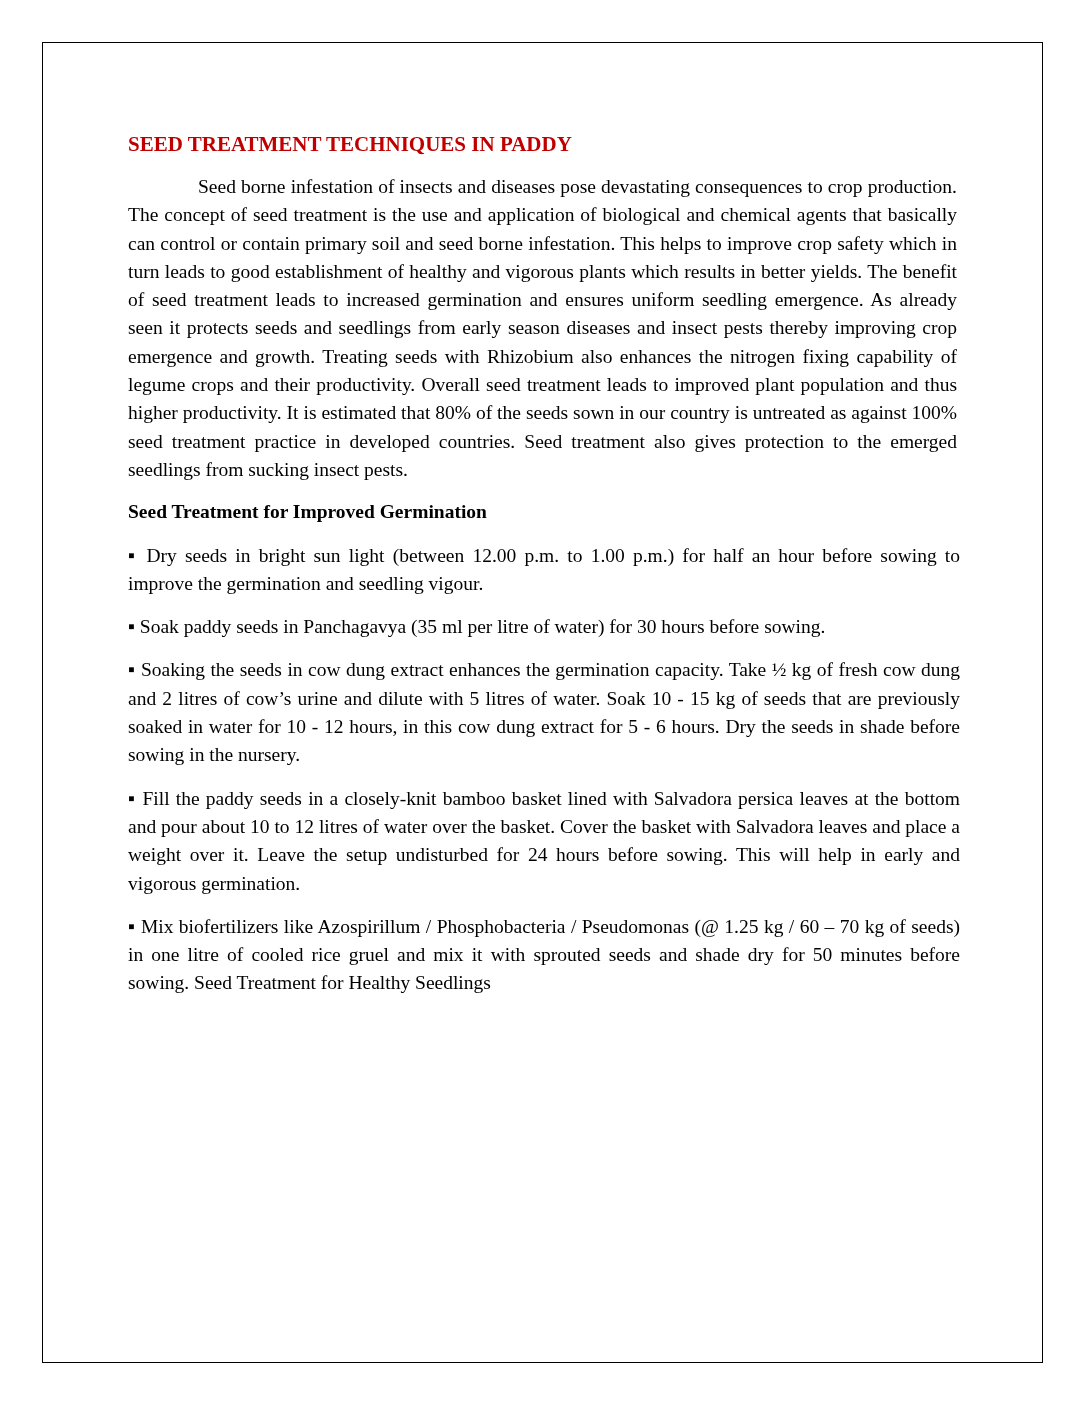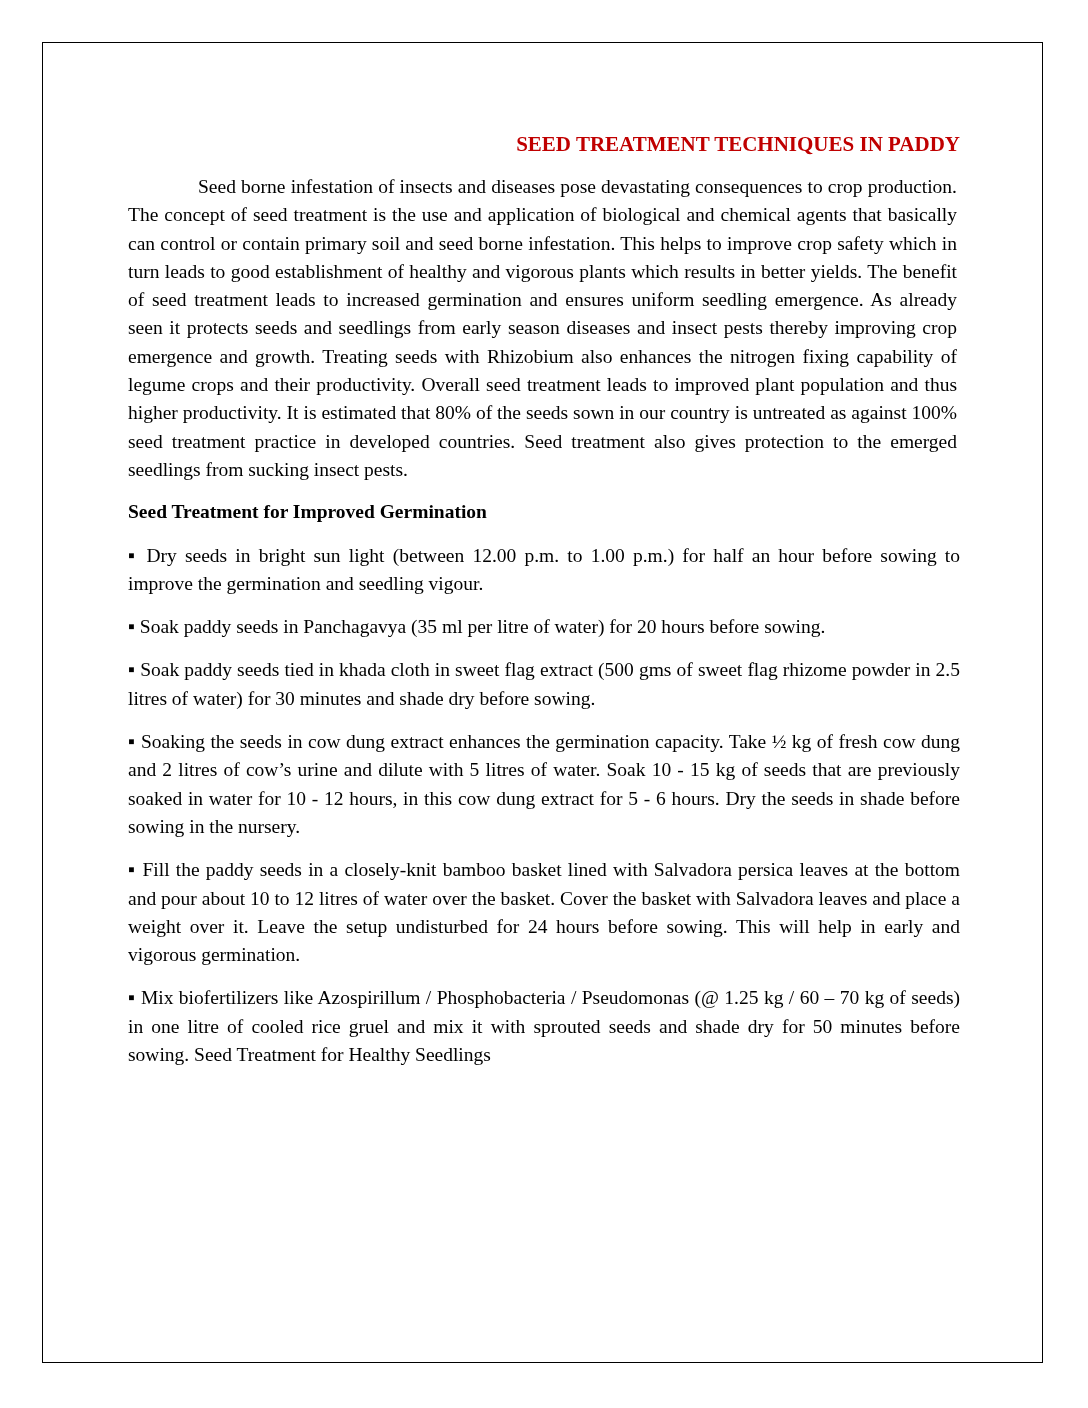--- a/index.html
+++ b/index.html
@@ -6,35 +6,34 @@
   body { width: 1088px; height: 1408px; position: relative; overflow: hidden; }
   .page-border {
     position: absolute; left: 42px; top: 42px; width: 1001px; height: 1321px;
     border: 1.5px solid #000; box-sizing: border-box;
   }
   .content {
     position: absolute; left: 128px; top: 124px; width: 832px;
     font-family: "Liberation Serif", serif; font-size: 19.5px; line-height: 28.3px; color: #000;
   }
   .title {
-    text-align: right; color: #c00000; font-weight: bold; font-size: 21px;
+    text-align: left; color: #c00000; font-weight: bold; font-size: 21px;
     margin: 7px 0 16px 0; line-height: 26px;
   }
   .intro { text-align: justify; text-indent: 70px; margin: 0 3px 14px 0; }
   .subheading { font-weight: bold; margin: 12px 0 15px 0; }
   .bullet { text-align: justify; margin: 2px 0 15px 0; }
 </style>
 </head>
 <body>
 
 <div class="page-border"></div>
 
 <div class="content">
   <div class="title">SEED TREATMENT TECHNIQUES IN PADDY</div>
   <p class="intro">Seed borne infestation of insects and diseases pose devastating consequences to crop production. The concept of seed treatment is the use and application of biological and chemical agents that basically can control or contain primary soil and seed borne infestation. This helps to improve crop safety which in turn leads to good establishment of healthy and vigorous plants which results in better yields. The benefit of seed treatment leads to increased germination and ensures uniform seedling emergence. As already seen it protects seeds and seedlings from early season diseases and insect pests thereby improving crop emergence and growth. Treating seeds with Rhizobium also enhances the nitrogen fixing capability of legume crops and their productivity. Overall seed treatment leads to improved plant population and thus higher productivity. It is estimated that 80% of the seeds sown in our country is untreated as against 100% seed treatment practice in developed countries. Seed treatment also gives protection to the emerged seedlings from sucking insect pests.</p>
   <div class="subheading">Seed Treatment for Improved Germination</div>
   <p class="bullet">▪ Dry seeds in bright sun light (between 12.00 p.m. to 1.00 p.m.) for half an hour before sowing to improve the germination and seedling vigour.</p>
-  <p class="bullet">▪ Soak paddy seeds in Panchagavya (35 ml per litre of water) for 20 hours before sowing.</p>
-  <p class="bullet">▪ Soak paddy seeds tied in khada cloth in sweet flag extract (500 gms of sweet flag rhizome powder in 2.5 litres of water) for 30 minutes and shade dry before sowing.</p>
+  <p class="bullet">▪ Soak paddy seeds in Panchagavya (35 ml per litre of water) for 30 hours before sowing.</p>
   <p class="bullet">▪ Soaking the seeds in cow dung extract enhances the germination capacity. Take ½ kg of fresh cow dung and 2 litres of cow’s urine and dilute with 5 litres of water. Soak 10 - 15 kg of seeds that are previously soaked in water for 10 - 12 hours, in this cow dung extract for 5 - 6 hours. Dry the seeds in shade before sowing in the nursery.</p>
   <p class="bullet">▪ Fill the paddy seeds in a closely-knit bamboo basket lined with Salvadora persica leaves at the bottom and pour about 10 to 12 litres of water over the basket. Cover the basket with Salvadora leaves and place a weight over it. Leave the setup undisturbed for 24 hours before sowing. This will help in early and vigorous germination.</p>
   <p class="bullet">▪ Mix biofertilizers like Azospirillum / Phosphobacteria / Pseudomonas (@ 1.25 kg / 60 – 70 kg of seeds) in one litre of cooled rice gruel and mix it with sprouted seeds and shade dry for 50 minutes before sowing. Seed Treatment for Healthy Seedlings</p>
 </div>
 
 </body></html>

